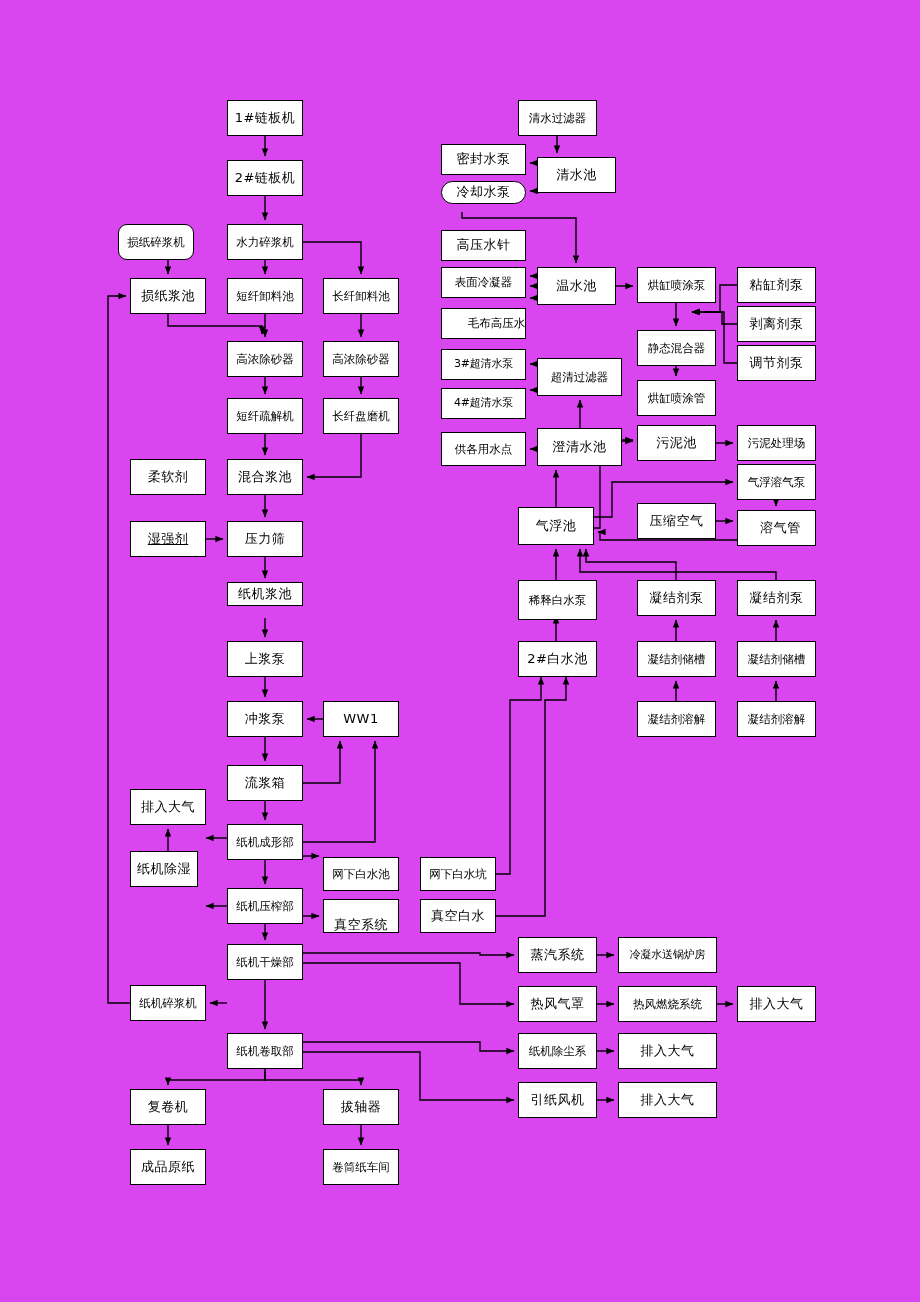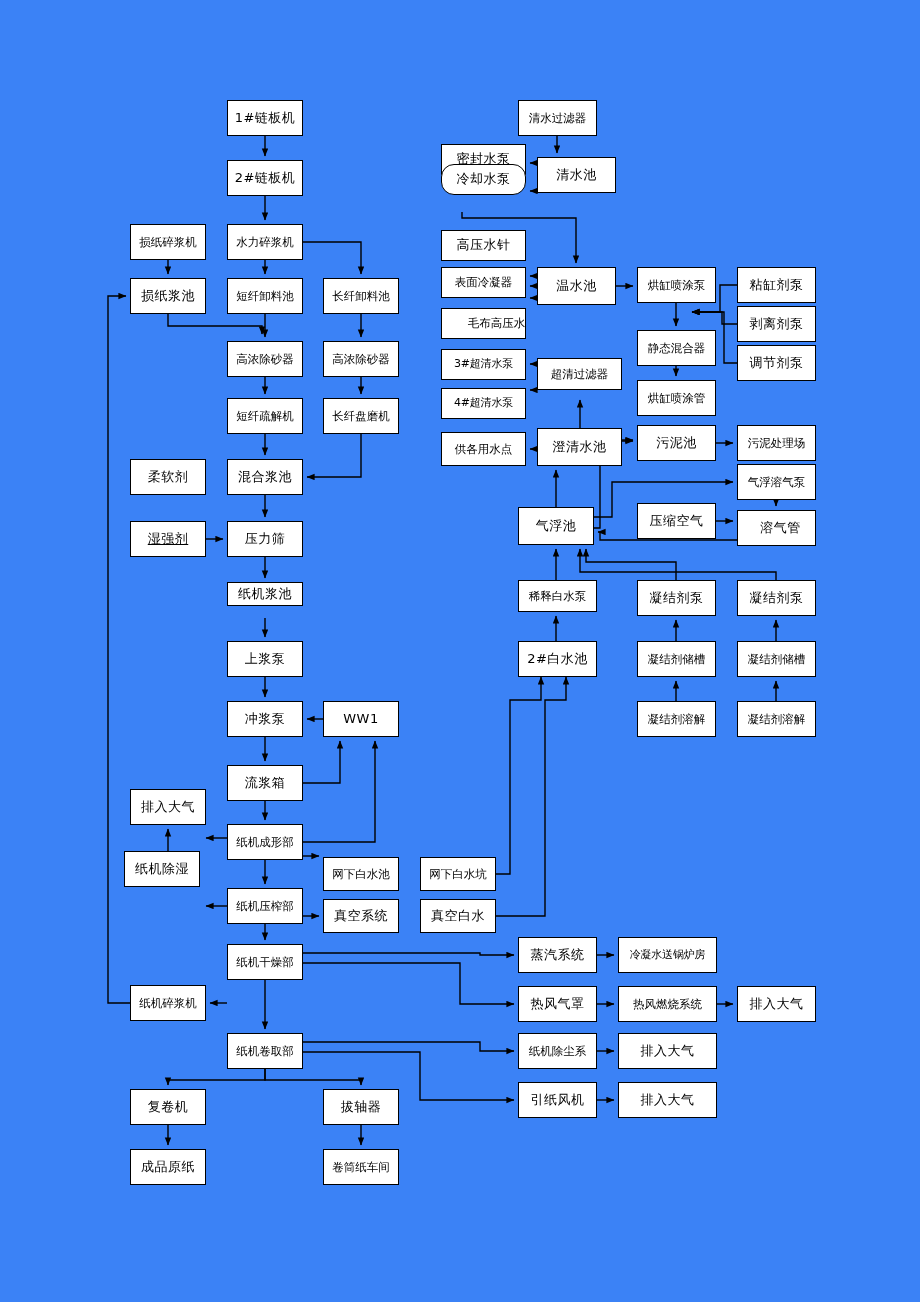--- a/index.html
+++ b/index.html
@@ -4,21 +4,21 @@
 <style>
   html, body {
     margin: 0;
     padding: 0;
     background: #ffffff;
   }
   #page {
     position: relative;
     width: 920px;
     height: 1302px;
-    background: #3b82f6;
+    background: #d946ef;
     font-family: "DejaVu Sans", "Liberation Sans", sans-serif;
     overflow: hidden;
   }
   svg.flow {
     position: absolute;
     left: 0;
     top: 0;
     width: 920px;
     height: 1302px;
   }
@@ -148,21 +148,21 @@
   <div id="nodes-layer">
       <div class="nodebox" style="left: 227px; top: 100px; width: 76px; height: 36px;">
         <span>1#链板机</span>
       </div>
       <div class="nodebox" style="left: 227px; top: 160px; width: 76px; height: 36px;">
         <span>2#链板机</span>
       </div>
       <div class="nodebox small" style="left: 227px; top: 224px; width: 76px; height: 36px;">
         <span>水力碎浆机</span>
       </div>
-      <div class="nodebox small" style="left: 130px; top: 224px; width: 76px; height: 36px;">
+      <div class="nodebox small" style="left: 118px; top: 224px; width: 76px; height: 36px; border-radius: 9px;">
         <span>损纸碎浆机</span>
       </div>
       <div class="nodebox" style="left: 130px; top: 278px; width: 76px; height: 36px;">
         <span>损纸浆池</span>
       </div>
       <div class="nodebox small" style="left: 227px; top: 278px; width: 76px; height: 36px;">
         <span>短纤卸料池</span>
       </div>
       <div class="nodebox small" style="left: 323px; top: 278px; width: 76px; height: 36px;">
         <span>长纤卸料池</span>
@@ -205,33 +205,33 @@
       </div>
       <div class="nodebox" style="left: 227px; top: 765px; width: 76px; height: 36px;">
         <span>流浆箱</span>
       </div>
       <div class="nodebox" style="left: 130px; top: 789px; width: 76px; height: 36px;">
         <span>排入大气</span>
       </div>
       <div class="nodebox small" style="left: 227px; top: 824px; width: 76px; height: 36px;">
         <span>纸机成形部</span>
       </div>
-      <div class="nodebox" style="left: 124px; top: 851px; width: 76px; height: 36px;">
+      <div class="nodebox" style="left: 130px; top: 851px; width: 68px; height: 36px;">
         <span>纸机除湿</span>
       </div>
       <div class="nodebox small" style="left: 227px; top: 888px; width: 76px; height: 36px;">
         <span>纸机压榨部</span>
       </div>
       <div class="nodebox small" style="left: 323px; top: 857px; width: 76px; height: 34px;">
         <span>网下白水池</span>
       </div>
       <div class="nodebox small" style="left: 420px; top: 857px; width: 76px; height: 34px;">
         <span>网下白水坑</span>
       </div>
-      <div class="nodebox" style="left: 323px; top: 899px; width: 76px; height: 34px;">
+      <div class="nodebox" style="left: 323px; top: 899px; width: 76px; height: 34px; align-items: flex-end;">
         <span>真空系统</span>
       </div>
       <div class="nodebox" style="left: 420px; top: 899px; width: 76px; height: 34px;">
         <span>真空白水</span>
       </div>
       <div class="nodebox small" style="left: 227px; top: 944px; width: 76px; height: 36px;">
         <span>纸机干燥部</span>
       </div>
       <div class="nodebox small" style="left: 130px; top: 985px; width: 76px; height: 36px;">
         <span>纸机碎浆机</span>
@@ -253,54 +253,54 @@
       </div>
       <div class="nodebox small" style="left: 518px; top: 100px; width: 79px; height: 36px;">
         <span>清水过滤器</span>
       </div>
       <div class="nodebox" style="left: 537px; top: 157px; width: 79px; height: 36px;">
         <span>清水池</span>
       </div>
       <div class="nodebox" style="left: 441px; top: 144px; width: 85px; height: 31px;">
         <span>密封水泵</span>
       </div>
-      <div class="nodebox" style="left: 441px; top: 164px; width: 85px; height: 31px; border-radius: 13px;">
+      <div class="nodebox" style="left: 441px; top: 181px; width: 85px; height: 23px; border-radius: 13px;">
         <span>冷却水泵</span>
       </div>
       <div class="nodebox" style="left: 441px; top: 230px; width: 85px; height: 31px;">
         <span>高压水针</span>
       </div>
       <div class="nodebox small" style="left: 441px; top: 267px; width: 85px; height: 31px;">
         <span>表面冷凝器</span>
       </div>
       <div class="nodebox small" style="left: 441px; top: 308px; width: 85px; height: 31px; padding-left: 26px;">
         <span>毛布高压水</span>
       </div>
       <div class="nodebox" style="left: 537px; top: 267px; width: 79px; height: 38px;">
         <span>温水池</span>
       </div>
       <div class="nodebox xsmall" style="left: 441px; top: 349px; width: 85px; height: 31px;">
         <span>3#超清水泵</span>
       </div>
       <div class="nodebox xsmall" style="left: 441px; top: 388px; width: 85px; height: 31px;">
         <span>4#超清水泵</span>
       </div>
-      <div class="nodebox small" style="left: 537px; top: 358px; width: 85px; height: 32px; justify-content: center;">
+      <div class="nodebox small" style="left: 537px; top: 358px; width: 85px; height: 38px; justify-content: center;">
         <span>超清过滤器</span>
       </div>
       <div class="nodebox small" style="left: 441px; top: 432px; width: 85px; height: 34px;">
         <span>供各用水点</span>
       </div>
       <div class="nodebox" style="left: 537px; top: 428px; width: 85px; height: 38px;">
         <span>澄清水池</span>
       </div>
       <div class="nodebox" style="left: 518px; top: 507px; width: 76px; height: 38px;">
         <span>气浮池</span>
       </div>
-      <div class="nodebox small" style="left: 518px; top: 580px; width: 79px; height: 32px;">
+      <div class="nodebox small" style="left: 518px; top: 580px; width: 79px; height: 40px;">
         <span>稀释白水泵</span>
       </div>
       <div class="nodebox" style="left: 518px; top: 641px; width: 79px; height: 36px;">
         <span>2#白水池</span>
       </div>
       <div class="nodebox small" style="left: 637px; top: 267px; width: 79px; height: 36px;">
         <span>烘缸喷涂泵</span>
       </div>
       <div class="nodebox" style="left: 737px; top: 267px; width: 79px; height: 36px;">
         <span>粘缸剂泵</span>

